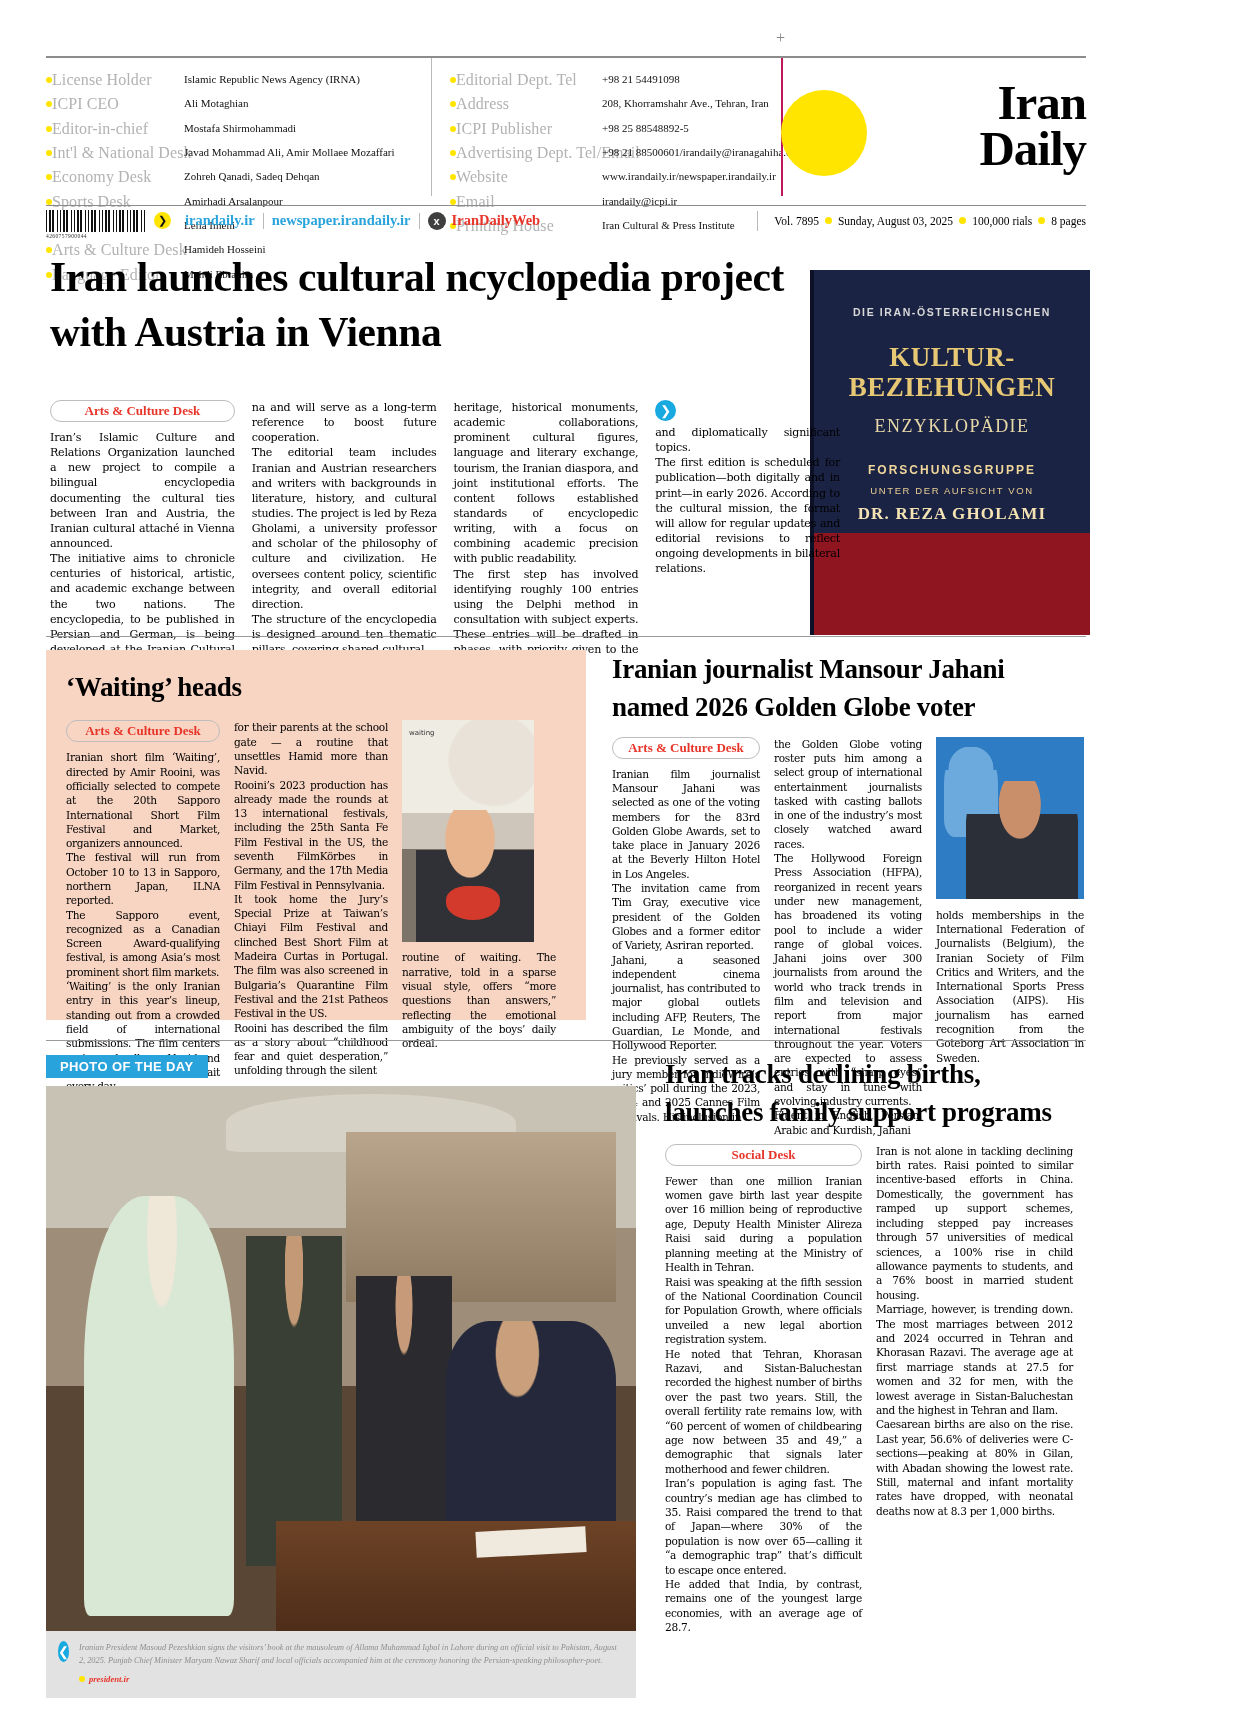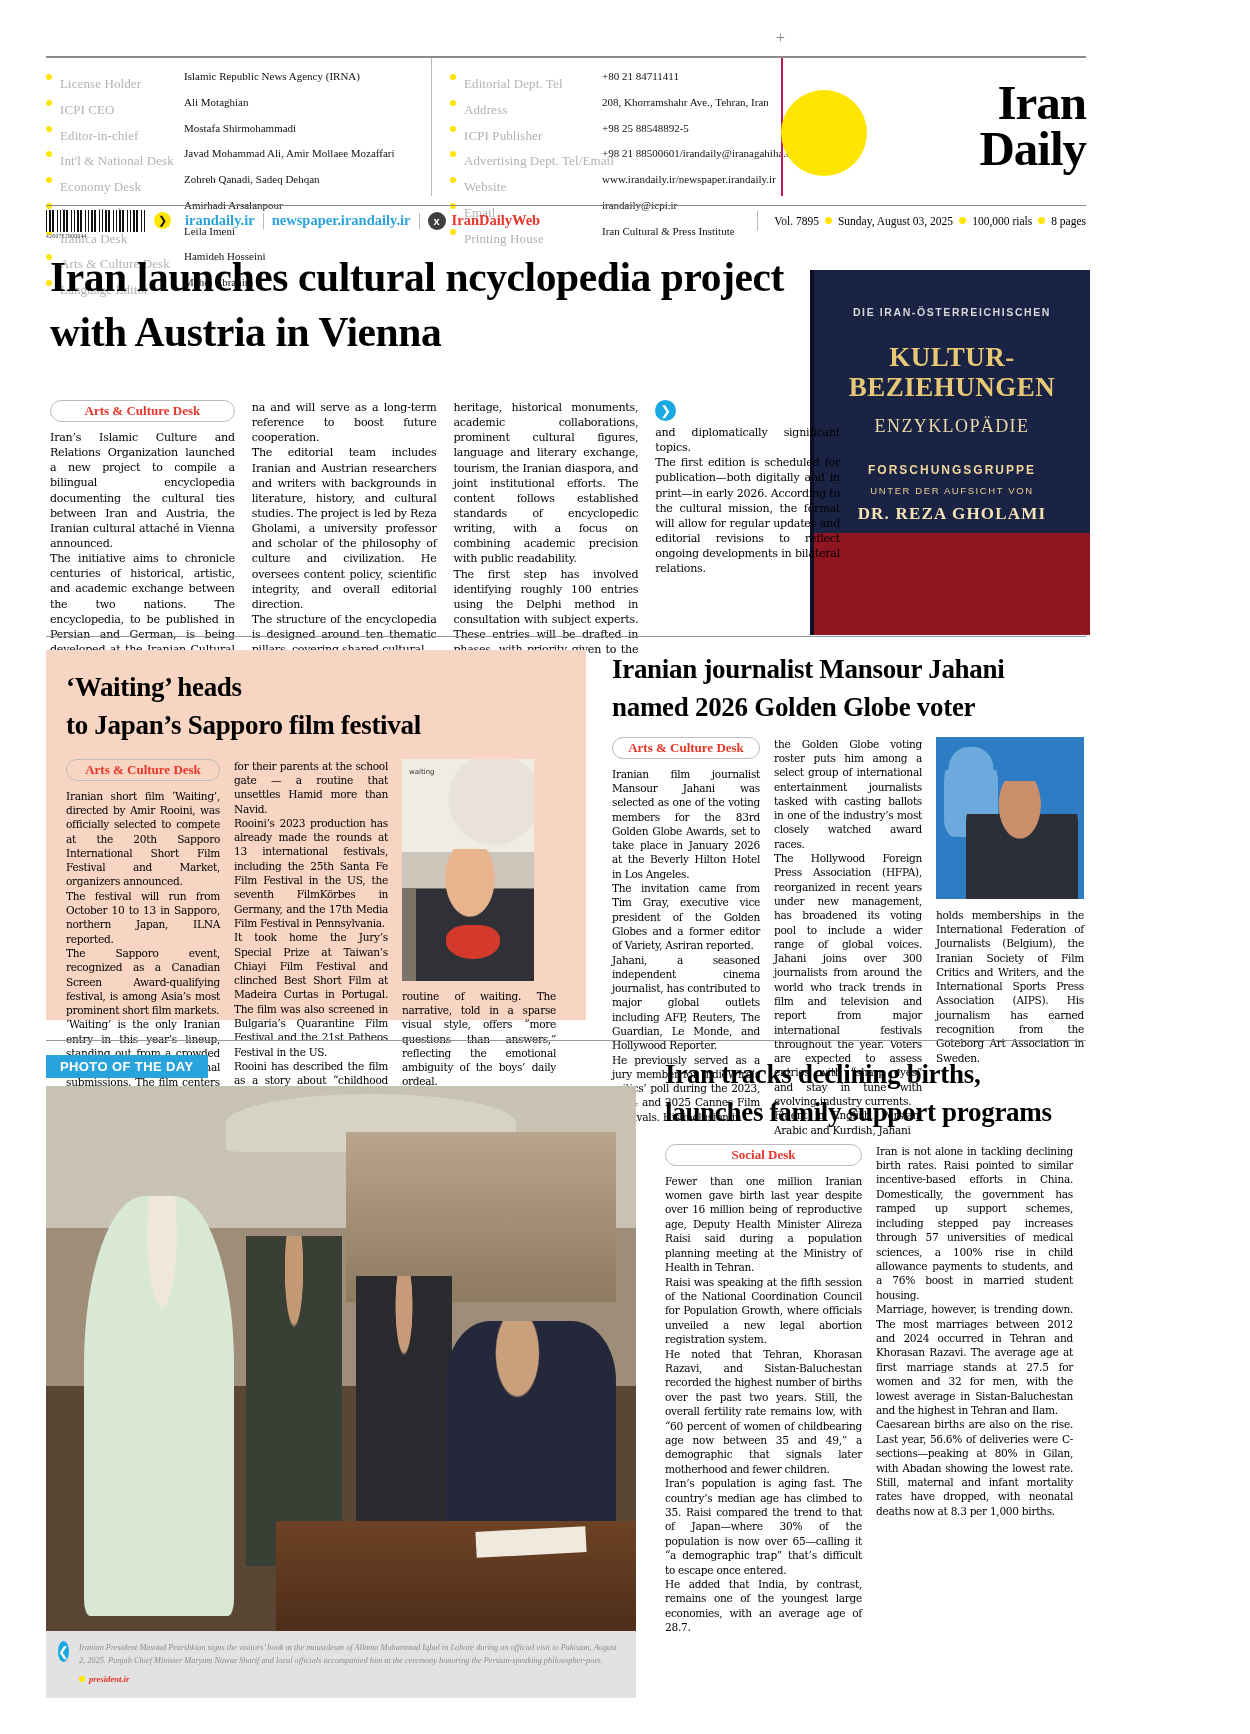--- a/index.html
+++ b/index.html
@@ -20,22 +20,22 @@
     border-top: 2px solid #8c8c8c;
     display: flex;
   }
   .mh-col { padding-top: 10px; }
   .mh-col-a { width: 385px; }
   .mh-col-b { width: 350px; border-left: 1px solid #b9b9b9; padding-left: 18px; }
   .mh-col-c { flex:1; border-left: 2px solid #be185d; position: relative; }
 
   .mh-row { display:flex; align-items:baseline; line-height: 1.52; }
   .mh-label {
-    color:#b2b2b2; font-size: 13px; letter-spacing:.1px;
-    width: 138px; display:flex; gap:8px;
+    color:#b2b2b2; font-size: 16px; letter-spacing:.1px;
+    width: 138px; display:flex; align-items:center; gap:0;
     white-space: nowrap;
   }
   .mh-col-b .mh-label { width: 152px; }
   .dot {
     width:6px;height:6px;border-radius:50%;background:#ffe500;display:inline-block;
     flex: 0 0 auto;
   }
   .mh-val { font-size: 11px; color:#111; white-space: nowrap; }
 
   
@@ -353,21 +353,21 @@
         <span class="mh-val">Mehdi Ebrahim</span>
       </div>
     </div>
 
     <div class="mh-col mh-col-b">
       <div class="mh-row">
         <span class="mh-label">
             <span class="dot"></span>
             <span>Editorial Dept. Tel</span>
           </span>
-        <span class="mh-val">+80 21 84711411</span>
+        <span class="mh-val">+98 21 54491098</span>
       </div>
       <div class="mh-row">
         <span class="mh-label">
             <span class="dot"></span>
             <span>Address</span>
           </span>
         <span class="mh-val">208, Khorramshahr Ave., Tehran, Iran</span>
       </div>
       <div class="mh-row">
         <span class="mh-label">
@@ -484,21 +484,20 @@
         <p>The first edition is scheduled for publication—both digitally and in print—in early 2026. According to the cultural mission, the format will allow for regular updates and editorial revisions to reflect ongoing developments in bilateral relations.</p>
       </div>
     </div>
   </div>
 
   <div class="rule" style="top:636px;"></div>
 
   <div class="waiting">
     <h2>
       <span>‘Waiting’ heads</span><br>
-      <span>to Japan’s Sapporo film festival</span>
     </h2>
     <div class="wcols">
       <div class="wcol">
         <div style="margin-bottom:8px;">
           <span class="deskbadge" style="width:100%">Arts &amp; Culture Desk</span>
         </div>
         <p>Iranian short film ‘Waiting’, directed by Amir Rooini, was officially selected to compete at the 20th Sapporo International Short Film Festival and Market, organizers announced.</p>
         <p>The festival will run from October 10 to 13 in Sapporo, northern Japan, ILNA reported.</p>
         <p>The Sapporo event, recognized as a Canadian Screen Award-qualifying festival, is among Asia’s most prominent short film markets.</p>
         <p>‘Waiting’ is the only Iranian entry in this year’s lineup, standing out from a crowded field of international submissions. The film centers on two schoolboys, Navid and Hamid, who anxiously wait every day</p>

